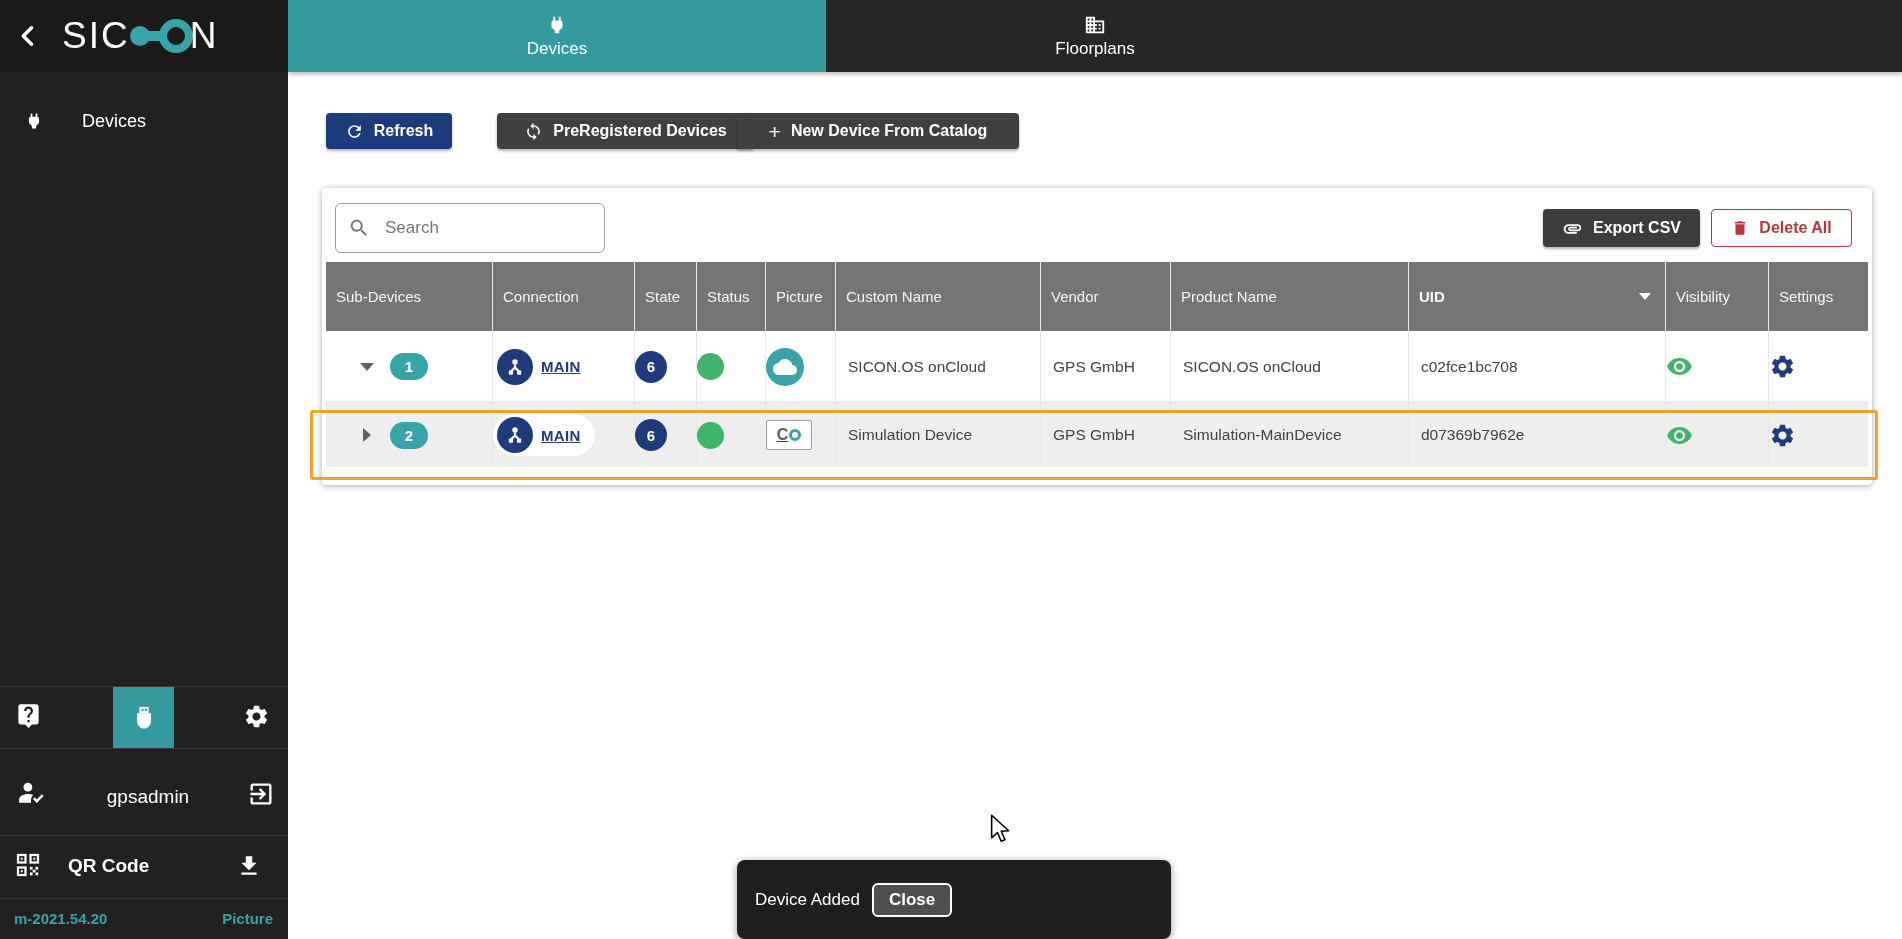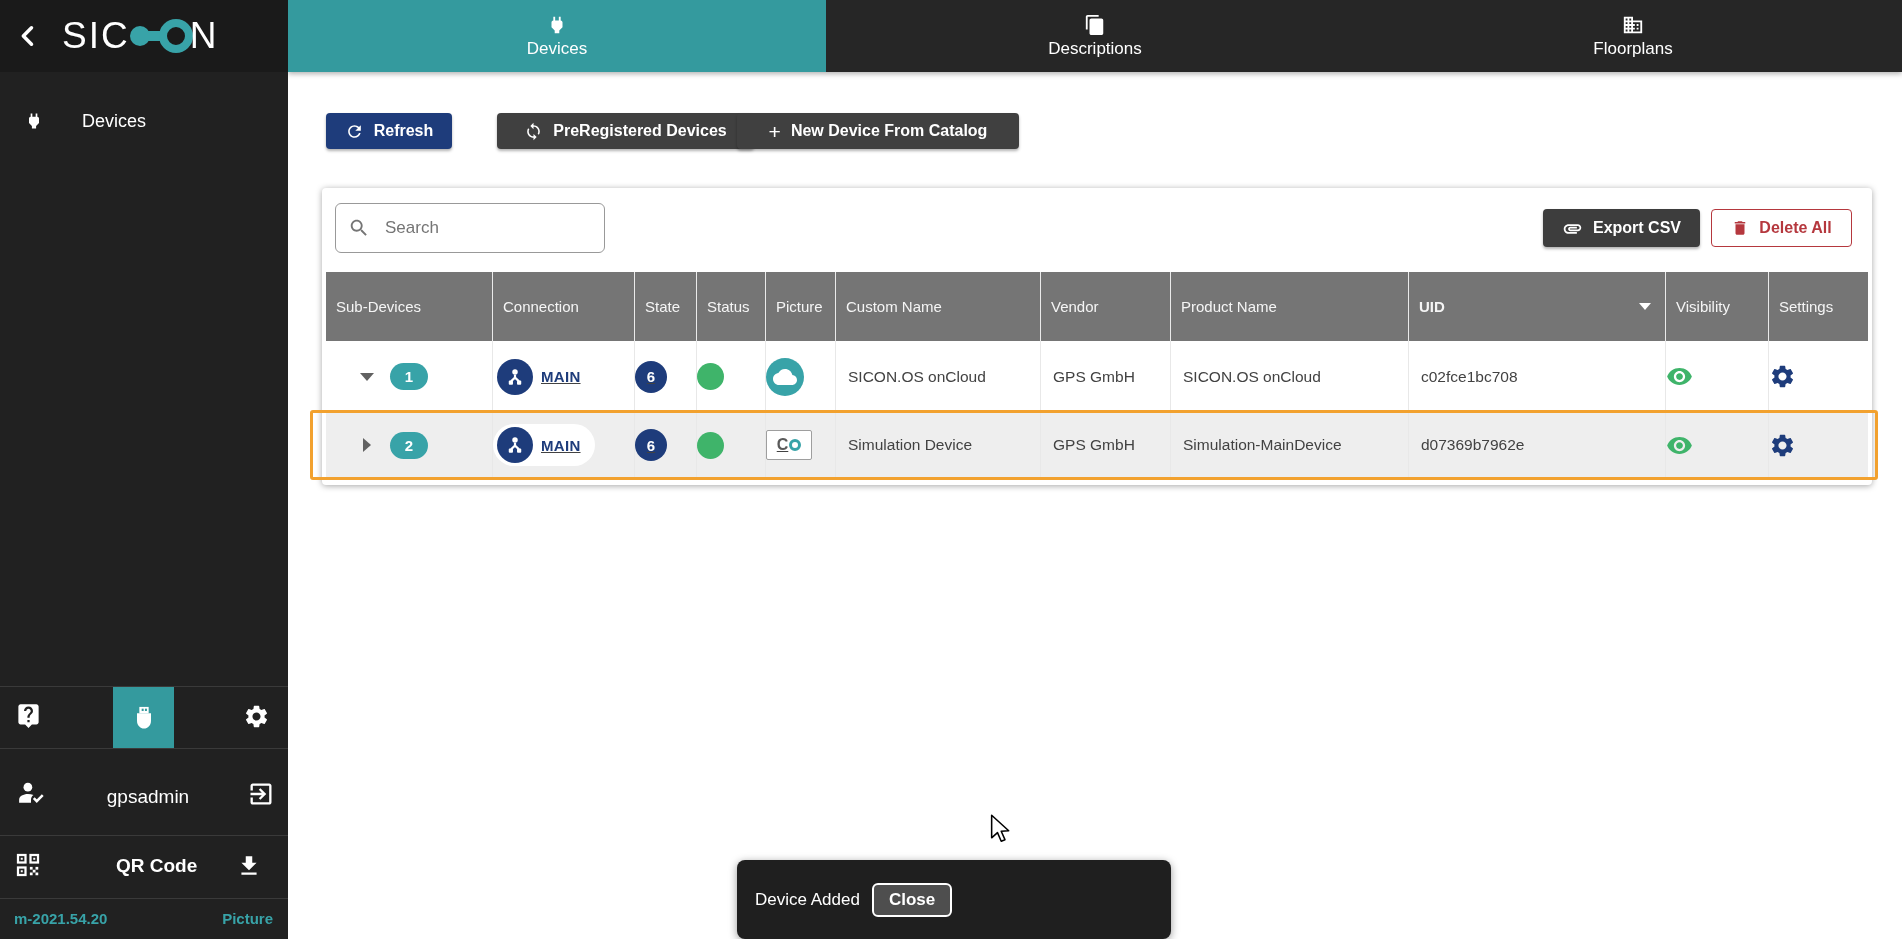--- a/index.html
+++ b/index.html
@@ -22,21 +22,21 @@
   .icon-btn { position:absolute; cursor:pointer; }
   .help-btn { left:15px; top:702px; }
   .usb-active { left:113px; top:687px; width:61px; height:61px; background:#349a9e; display:flex; align-items:center; justify-content:center; }
   .gear-side { left:243px; top:703px; }
 
   .person-ic { left:16px; top:779px; }
   .user-name { position:absolute; left:88px; top:786px; width:120px; text-align:center; color:#fff; font-size:19px; }
   .exit-ic { left:247px; top:780px; }
 
   .qr-ic { left:13px; top:850px; }
-  .qr-label { position:absolute; left:68px; top:855px; color:#fff; font-size:19px; font-weight:700;margin-left:48px; }
+  .qr-label { position:absolute; left:68px; top:855px; color:#fff; font-size:19px; font-weight:700; }
   .dl-ic { left:236px; top:853px; }
 
   .ver-value { position:absolute; left:14px; top:910px; color:#38a3a8; font-size:15px; font-weight:700; }
   .ver-label { position:absolute; right:15px; top:910px; color:#38a3a8; font-size:15px; font-weight:700; }
 
   
   .topbar { position:absolute; left:288px; top:0; width:1614px; height:72px; background:#262626; display:flex; z-index:20; box-shadow:0 2px 5px rgba(0,0,0,.3); }
   .tab { width:538px; height:72px; display:flex; flex-direction:column; align-items:center; justify-content:center; gap:3px; color:#fff; cursor:pointer; }
   .tab.active { background:#349a9e; }
   .tab-label { font-size:17px; font-weight:500; }
@@ -52,21 +52,21 @@
 
   .card { position:absolute; left:34px; top:116px; width:1550px; height:297px; background:#fff; border-radius:4px; box-shadow:0 1px 6px rgba(0,0,0,.35); }
   .search-box { position:absolute; left:13px; top:15px; width:270px; height:50px; border:1px solid #999; border-radius:6px; display:flex; align-items:center; padding:0 12px; gap:15px; background:#fff; }
   .search-box input { border:none; outline:none; width:200px; font-size:17px; font-family:"Liberation Sans",sans-serif; color:#424242; background:transparent; }
   .search-box input::placeholder { color:#757575; }
 
   .btn-export { position:absolute; left:1221px; top:21px; width:157px; height:38px; background:#3d3d3d; border:none; border-radius:4px; color:#fff; font-weight:700; font-size:16px; display:flex; align-items:center; justify-content:center; gap:10px; cursor:pointer; box-shadow:0 2px 3px rgba(0,0,0,.3); font-family:"Liberation Sans",sans-serif;}
   .btn-delete { position:absolute; left:1389px; top:21px; width:141px; height:38px; background:#fff; border:1px solid #b5383e; border-radius:4px; color:#b5383e; font-weight:700; font-size:16px; display:flex; align-items:center; justify-content:center; gap:10px; cursor:pointer; font-family:"Liberation Sans",sans-serif;}
 
   
-  .table { position:absolute; left:4px; top:84px; width:1542px; }
+  .table { position:absolute; left:4px; top:74px; width:1542px; }
   .hrow { display:flex; height:69px; background:#757575; }
   .hcell { display:flex; align-items:center; padding-left:10px; color:#f5f5f5; font-size:15px; border-right:1px solid rgba(255,255,255,.85); cursor:pointer; }
   .hcell:last-child { border-right:none; }
   .hcell.sorted { font-weight:700; justify-content:space-between; padding-right:14px; }
   .c0{width:167px}.c1{width:142px}.c2{width:62px}.c3{width:69px}.c4{width:70px}.c5{width:205px}.c6{width:130px}.c7{width:238px}.c8{width:257px}.c9{width:103px}.c10{width:99px}
 
   .trow { display:flex; height:72px; background:#fff; border-bottom:1px solid #e0e0e0; cursor:pointer; }
   .trow.selected { height:64px; background:#eee; border-bottom:none; }
   .tcell { display:flex; align-items:center; border-right:1px solid #e8e8e8; font-size:15.5px; color:#424242; }
   .tcell:last-child { border-right:none; }
@@ -185,26 +185,20 @@
 
   <header class="topbar">
     <div class="tab active">
       <svg width="22" height="22" viewBox="0 0 24 24" fill="#fff">
           <path d="M16.01 7L16 3h-2v4h-4V3H8v4h-.01C7 6.99 6 7.99 6 8.99v5.49L9.5 18v3h5v-3l3.5-3.51v-5.5c0-1-1-2-1.99-1.99z"></path>
         </svg>
       <span class="tab-label">Devices</span>
     </div>
     <div class="tab">
       <svg width="22" height="22" viewBox="0 0 24 24" fill="#fff">
-          <path d="M16 1H4C2.9 1 2 1.9 2 3v14h2V3h12V1zm3 4H8C6.9 5 6 5.9 6 7v14c0 1.1.9 2 2 2h11c1.1 0 2-.9 2-2V7c0-1.1-.9-2-2-2z"></path>
-        </svg>
-      <span class="tab-label">Descriptions</span>
-    </div>
-    <div class="tab">
-      <svg width="22" height="22" viewBox="0 0 24 24" fill="#fff">
           <path d="M12 7V3H2v18h20V7H12zM6 19H4v-2h2v2zm0-4H4v-2h2v2zm0-4H4V9h2v2zm0-4H4V5h2v2zm4 12H8v-2h2v2zm0-4H8v-2h2v2zm0-4H8V9h2v2zm0-4H8V5h2v2zm10 12h-8v-2h2v-2h-2v-2h2v-2h-2V9h8v10zm-2-8h-2v2h2v-2zm0 4h-2v2h2v-2z"></path>
         </svg>
       <span class="tab-label">Floorplans</span>
     </div>
   </header>
 
   <main class="content">
 
     <button class="btn btn-refresh">
       <svg width="19" height="19" viewBox="0 0 24 24" fill="#fff">

